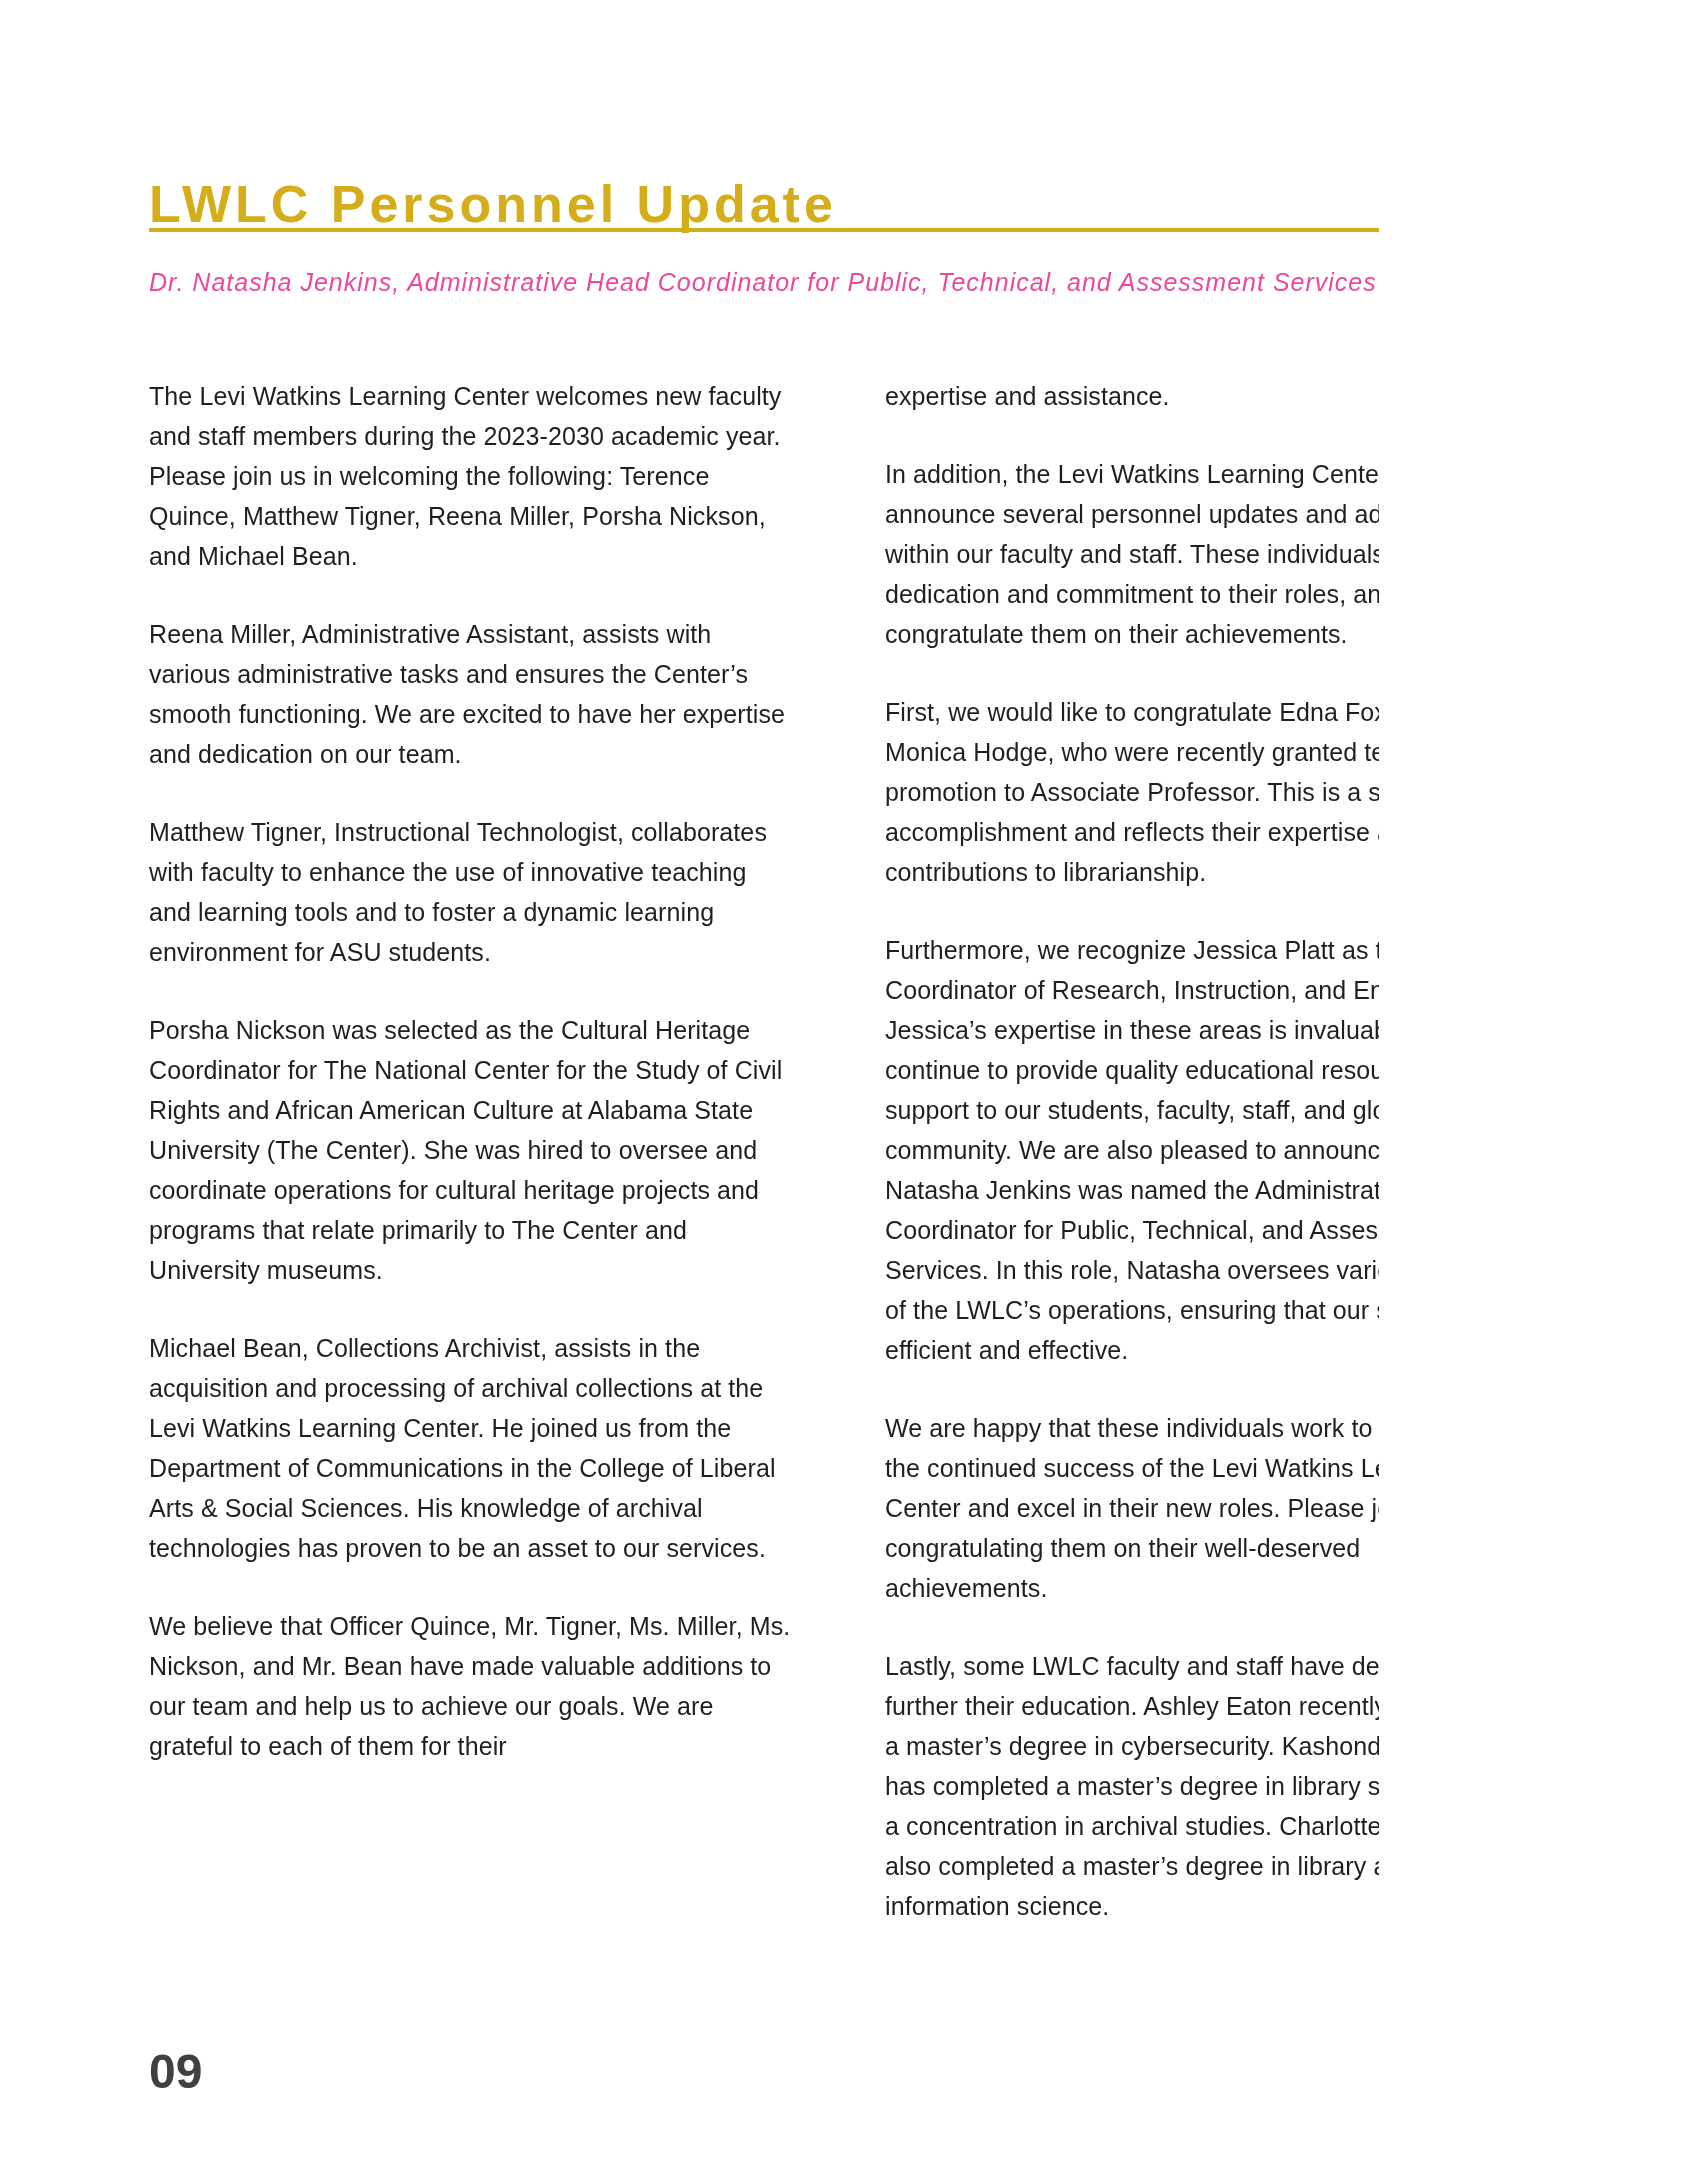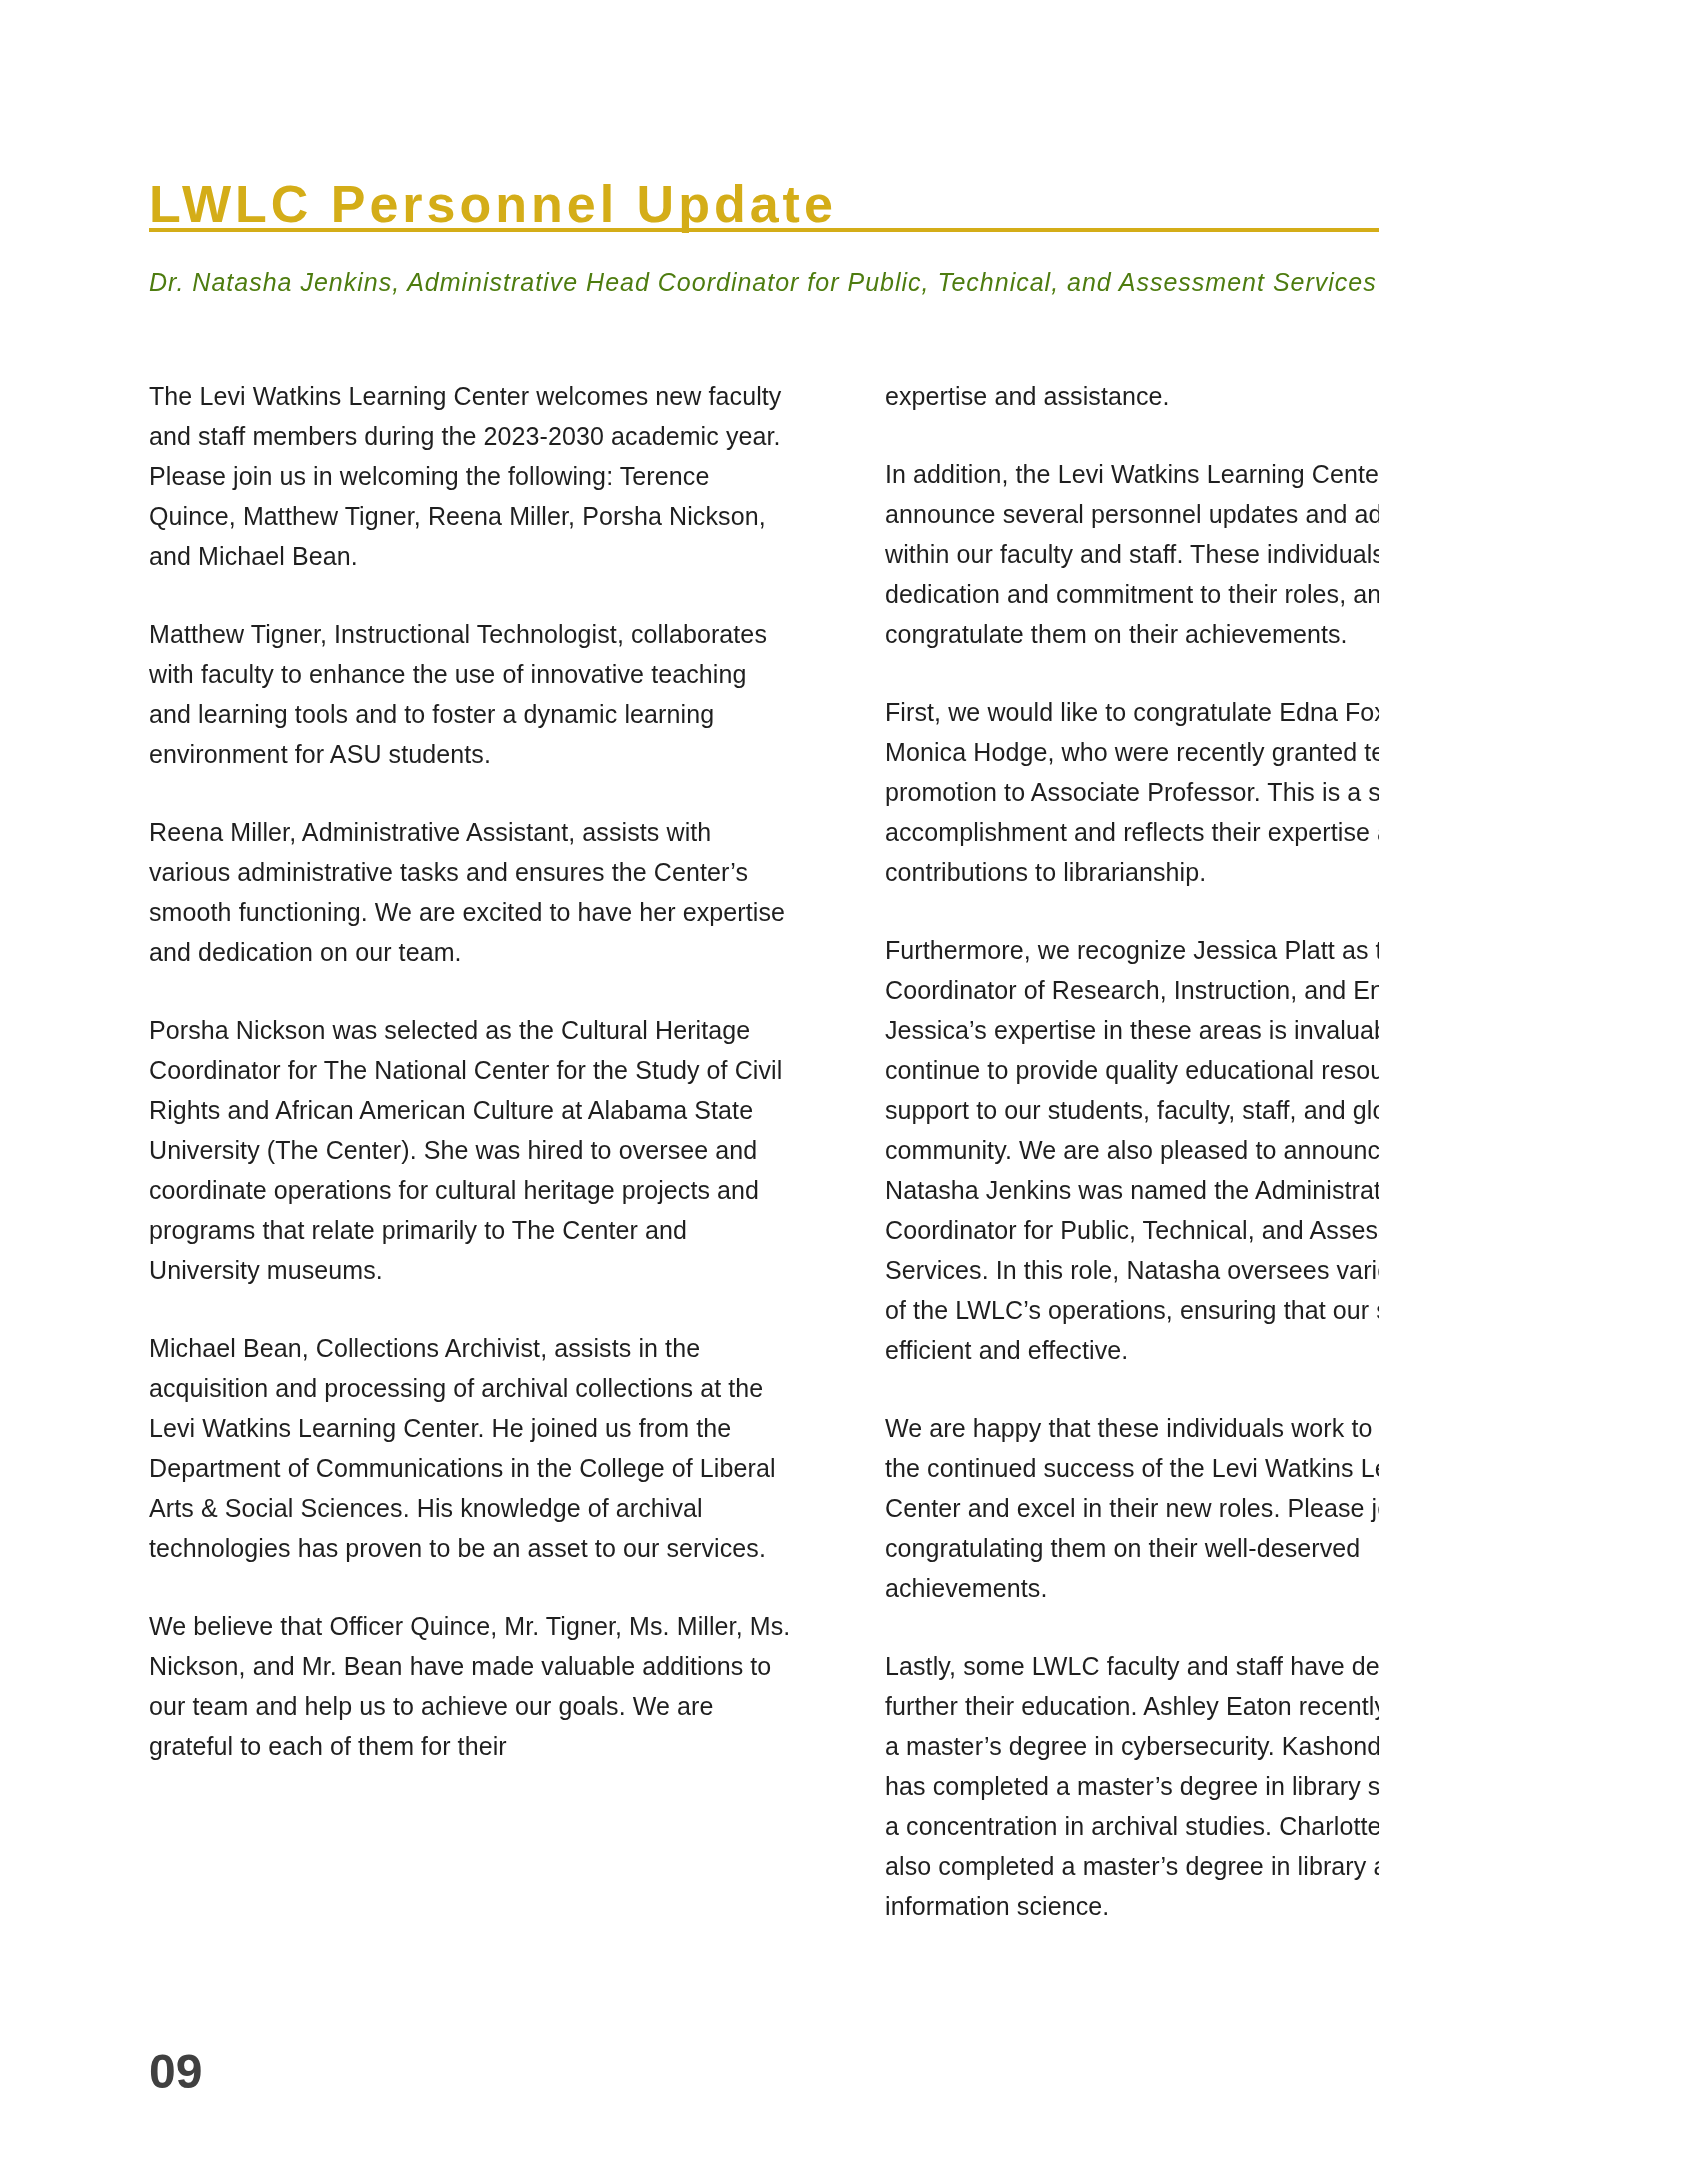--- a/index.html
+++ b/index.html
@@ -44,21 +44,21 @@
     background: #D4AD18;
   }
   .byline {
     position: absolute;
     left: 149px;
     top: 268px;
     width: 1456px;
     font-size: 25px;
     font-style: italic;
     letter-spacing: 1px;
-    color: #4d7c0f;
+    color: #ec4899;
     white-space: nowrap;
   }
   .column {
     position: absolute;
     top: 376px;
     width: 642px;
     font-size: 25px;
     line-height: 40px;
     letter-spacing: 0.1px;
     color: #1F1F1F;
@@ -86,22 +86,22 @@
   <div class="right-stripe"></div>
 
   <h1 class="page-title">LWLC Personnel Update</h1>
 
   <div class="title-rule"></div>
 
   <div class="byline">Dr. Natasha Jenkins, Administrative Head Coordinator for Public, Technical, and Assessment Services</div>
 
   <div class="column column-left">
       <p>The Levi Watkins Learning Center welcomes new faculty and staff members during the 2023-2030 academic year. Please join us in welcoming the following: Terence Quince, Matthew Tigner, Reena Miller, Porsha Nickson, and Michael Bean.</p>
+      <p>Reena Miller, Administrative Assistant, assists with various administrative tasks and ensures the Center’s smooth functioning. We are excited to have her expertise and dedication on our team.</p>
       <p>Matthew Tigner, Instructional Technologist, collaborates with faculty to enhance the use of innovative teaching and learning tools and to foster a dynamic learning environment for ASU students.</p>
-      <p>Reena Miller, Administrative Assistant, assists with various administrative tasks and ensures the Center’s smooth functioning. We are excited to have her expertise and dedication on our team.</p>
       <p>Porsha Nickson was selected as the Cultural Heritage Coordinator for The National Center for the Study of Civil Rights and African American Culture at Alabama State University (The Center). She was hired to oversee and coordinate operations for cultural heritage projects and programs that relate primarily to The Center and University museums.</p>
       <p>Michael Bean, Collections Archivist, assists in the acquisition and processing of archival collections at the Levi Watkins Learning Center. He joined us from the Department of Communications in the College of Liberal Arts &amp; Social Sciences. His knowledge of archival technologies has proven to be an asset to our services.</p>
       <p>We believe that Officer Quince, Mr. Tigner, Ms. Miller, Ms. Nickson, and Mr. Bean have made valuable additions to our team and help us to achieve our goals. We are grateful to each of them for their</p>
     </div>
 
   <div class="column column-right">
       <p>expertise and assistance.</p>
       <p>In addition, the Levi Watkins Learning Center is proud to announce several personnel updates and advancements within our faculty and staff. These individuals have shown dedication and commitment to their roles, and we congratulate them on their achievements.</p>
       <p>First, we would like to congratulate Edna Foxhall and Monica Hodge, who were recently granted tenure and promotion to Associate Professor. This is a significant accomplishment and reflects their expertise and contributions to librarianship.</p>
       <p>Furthermore, we recognize Jessica Platt as the Associate Coordinator of Research, Instruction, and Engagement. Jessica’s expertise in these areas is invaluable as we continue to provide quality educational resources and support to our students, faculty, staff, and global ASU community. We are also pleased to announce that Dr. Natasha Jenkins was named the Administrative Head Coordinator for Public, Technical, and Assessment Services. In this role, Natasha oversees various aspects of the LWLC’s operations, ensuring that our services are efficient and effective.</p>

